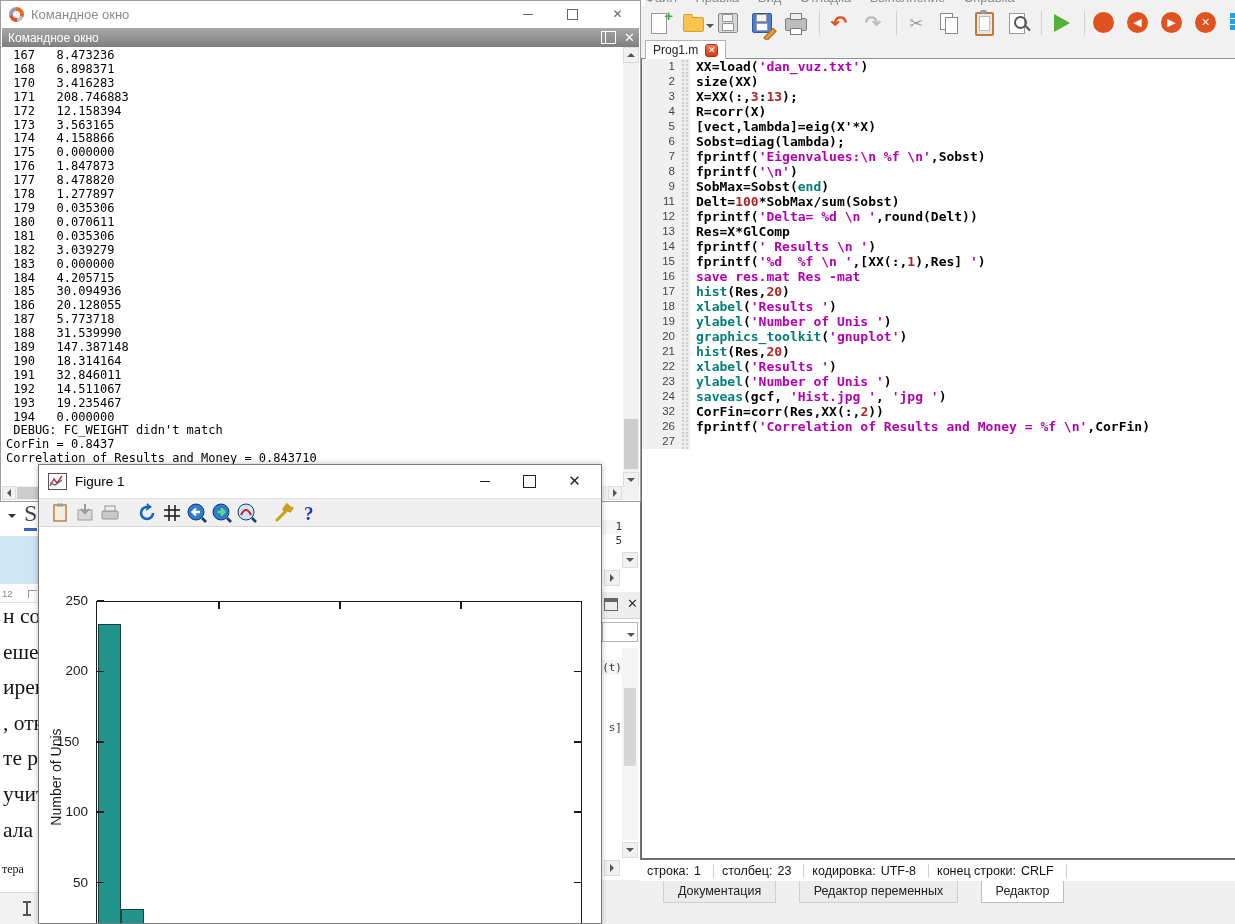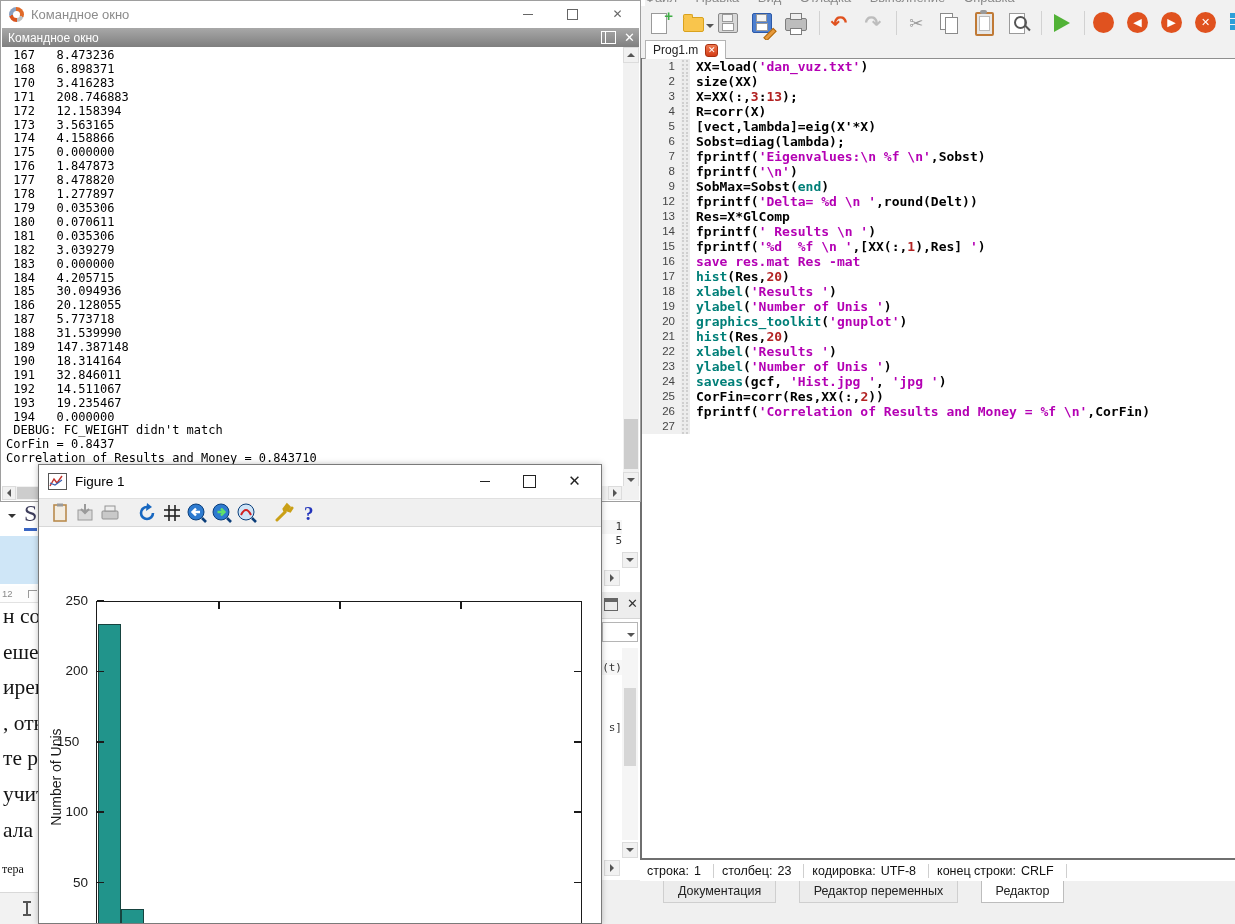--- a/index.html
+++ b/index.html
@@ -241,34 +241,35 @@
     <div class="abs editor" id="editor">
         <div class="code-row"><div class="gut">1</div><div class="hatch"></div><div class="src mono"><span class="ck">XX=load(</span><span class="cs">'dan_vuz.txt'</span><span class="ck">)</span></div></div>
         <div class="code-row"><div class="gut">2</div><div class="hatch"></div><div class="src mono"><span class="ck">size(XX)</span></div></div>
         <div class="code-row"><div class="gut">3</div><div class="hatch"></div><div class="src mono"><span class="ck">X=XX(:,</span><span class="cn">3</span><span class="ck">:</span><span class="cn">13</span><span class="ck">);</span></div></div>
         <div class="code-row"><div class="gut">4</div><div class="hatch"></div><div class="src mono"><span class="ck">R=corr(X)</span></div></div>
         <div class="code-row"><div class="gut">5</div><div class="hatch"></div><div class="src mono"><span class="ck">[vect,lambda]=eig(X'*X)</span></div></div>
         <div class="code-row"><div class="gut">6</div><div class="hatch"></div><div class="src mono"><span class="ck">Sobst=diag(lambda);</span></div></div>
         <div class="code-row"><div class="gut">7</div><div class="hatch"></div><div class="src mono"><span class="ck">fprintf(</span><span class="cs">'Eigenvalues:\n %f \n'</span><span class="ck">,Sobst)</span></div></div>
         <div class="code-row"><div class="gut">8</div><div class="hatch"></div><div class="src mono"><span class="ck">fprintf(</span><span class="cs">'\n'</span><span class="ck">)</span></div></div>
         <div class="code-row"><div class="gut">9</div><div class="hatch"></div><div class="src mono"><span class="ck">SobMax=Sobst(</span><span class="cf">end</span><span class="ck">)</span></div></div>
+        <div class="code-row"><div class="gut">11</div><div class="hatch"></div><div class="src mono"><span class="ck">Delt=</span><span class="cn">100</span><span class="ck">*SobMax/sum(Sobst)</span></div></div>
         <div class="code-row"><div class="gut">12</div><div class="hatch"></div><div class="src mono"><span class="ck">fprintf(</span><span class="cs">'Delta= %d \n '</span><span class="ck">,round(Delt))</span></div></div>
         <div class="code-row"><div class="gut">13</div><div class="hatch"></div><div class="src mono"><span class="ck">Res=X*GlComp</span></div></div>
         <div class="code-row"><div class="gut">14</div><div class="hatch"></div><div class="src mono"><span class="ck">fprintf(</span><span class="cs">' Results \n '</span><span class="ck">)</span></div></div>
         <div class="code-row"><div class="gut">15</div><div class="hatch"></div><div class="src mono"><span class="ck">fprintf(</span><span class="cs">'%d  %f \n '</span><span class="ck">,[XX(:,</span><span class="cn">1</span><span class="ck">),Res] </span><span class="cs">'</span><span class="ck">)</span></div></div>
         <div class="code-row"><div class="gut">16</div><div class="hatch"></div><div class="src mono"><span class="cs">save res.mat Res -mat</span></div></div>
         <div class="code-row"><div class="gut">17</div><div class="hatch"></div><div class="src mono"><span class="cf">hist</span><span class="ck">(Res,</span><span class="cn">20</span><span class="ck">)</span></div></div>
         <div class="code-row"><div class="gut">18</div><div class="hatch"></div><div class="src mono"><span class="cf">xlabel</span><span class="ck">(</span><span class="cs">'Results '</span><span class="ck">)</span></div></div>
         <div class="code-row"><div class="gut">19</div><div class="hatch"></div><div class="src mono"><span class="cf">ylabel</span><span class="ck">(</span><span class="cs">'Number of Unis '</span><span class="ck">)</span></div></div>
         <div class="code-row"><div class="gut">20</div><div class="hatch"></div><div class="src mono"><span class="cf">graphics_toolkit</span><span class="ck">(</span><span class="cs">'gnuplot'</span><span class="ck">)</span></div></div>
         <div class="code-row"><div class="gut">21</div><div class="hatch"></div><div class="src mono"><span class="cf">hist</span><span class="ck">(Res,</span><span class="cn">20</span><span class="ck">)</span></div></div>
         <div class="code-row"><div class="gut">22</div><div class="hatch"></div><div class="src mono"><span class="cf">xlabel</span><span class="ck">(</span><span class="cs">'Results '</span><span class="ck">)</span></div></div>
         <div class="code-row"><div class="gut">23</div><div class="hatch"></div><div class="src mono"><span class="cf">ylabel</span><span class="ck">(</span><span class="cs">'Number of Unis '</span><span class="ck">)</span></div></div>
         <div class="code-row"><div class="gut">24</div><div class="hatch"></div><div class="src mono"><span class="cf">saveas</span><span class="ck">(gcf, </span><span class="cs">'Hist.jpg '</span><span class="ck">, </span><span class="cs">'jpg '</span><span class="ck">)</span></div></div>
-        <div class="code-row"><div class="gut">25</div><div class="hatch"></div><div class="src mono"><span class="ck">CorFin=corr(Res,XX(:,</span><span class="cn">2</span><span class="ck">))</span></div></div>
+        <div class="code-row"><div class="gut">32</div><div class="hatch"></div><div class="src mono"><span class="ck">CorFin=corr(Res,XX(:,</span><span class="cn">2</span><span class="ck">))</span></div></div>
         <div class="code-row"><div class="gut">26</div><div class="hatch"></div><div class="src mono"><span class="ck">fprintf(</span><span class="cs">'Correlation of Results and Money = %f \n'</span><span class="ck">,CorFin)</span></div></div>
         <div class="code-row"><div class="gut">27</div><div class="hatch"></div><div class="src mono"></div></div>
       </div>
     <div class="abs splitline"></div>
     <div class="abs hsepline"></div>
 
     <div class="abs statusbar">
       <div class="stitem">
         <span class="lab">строка:</span>
           <span>1</span>

